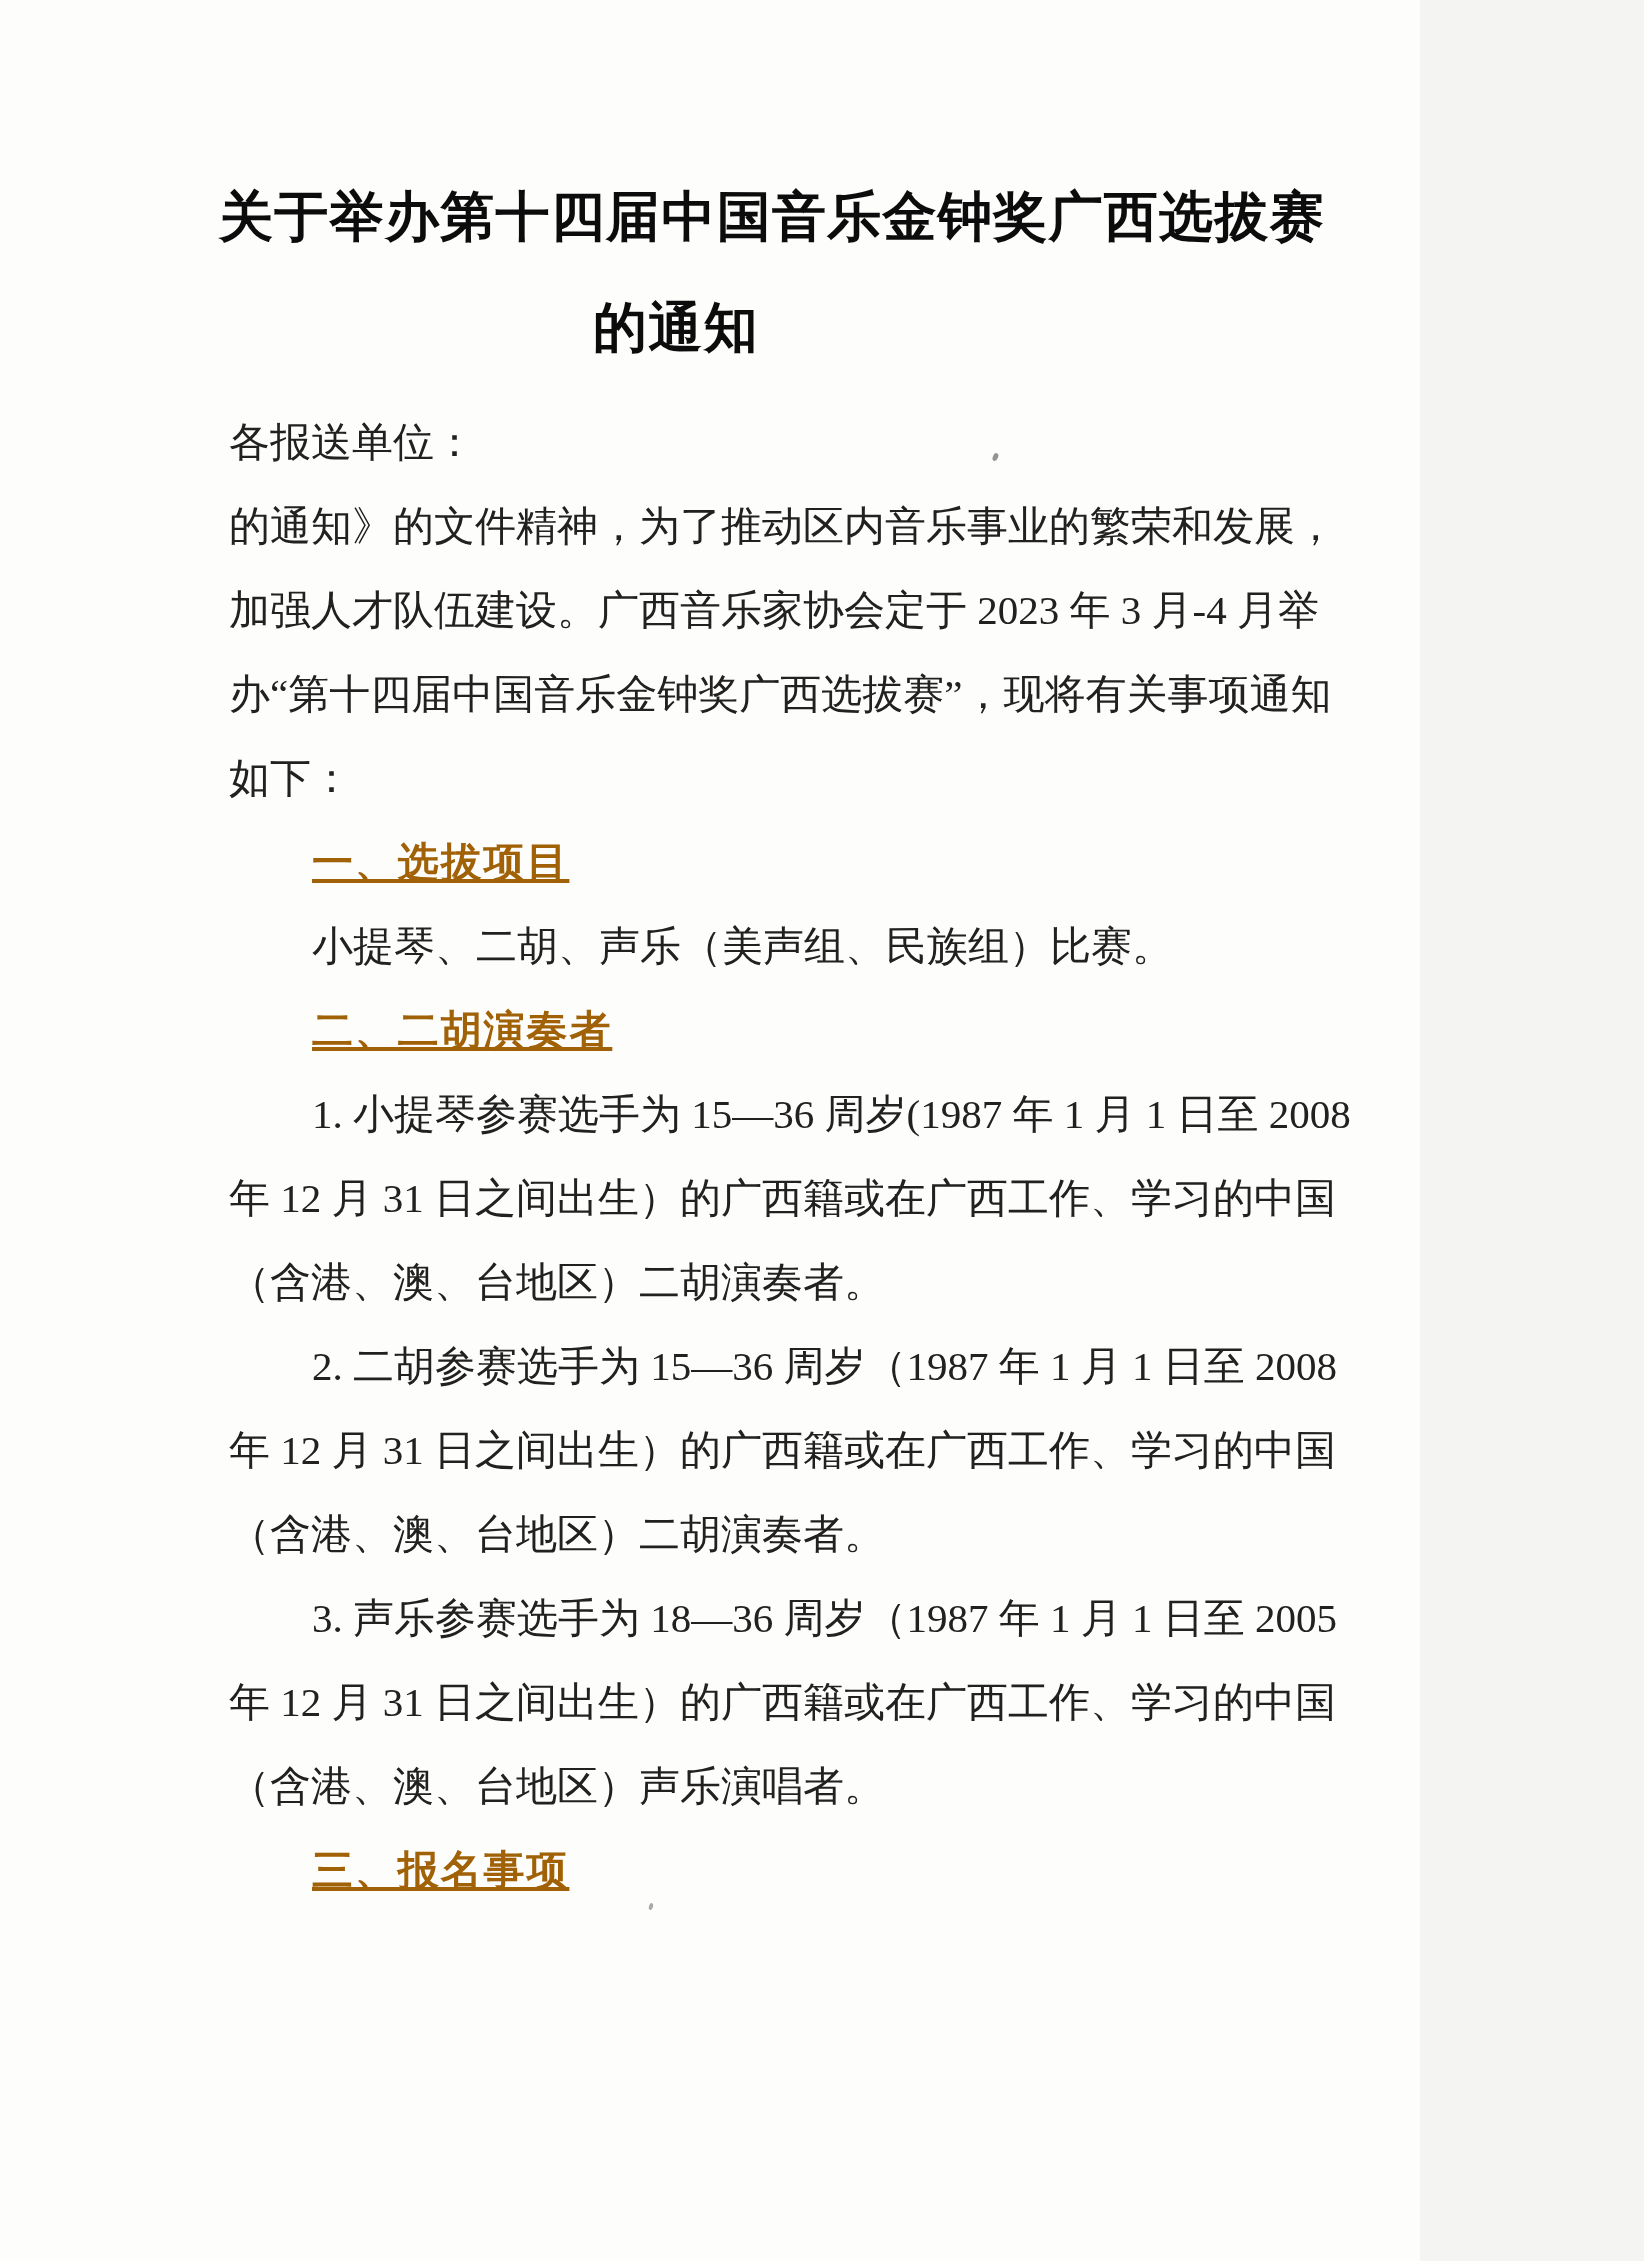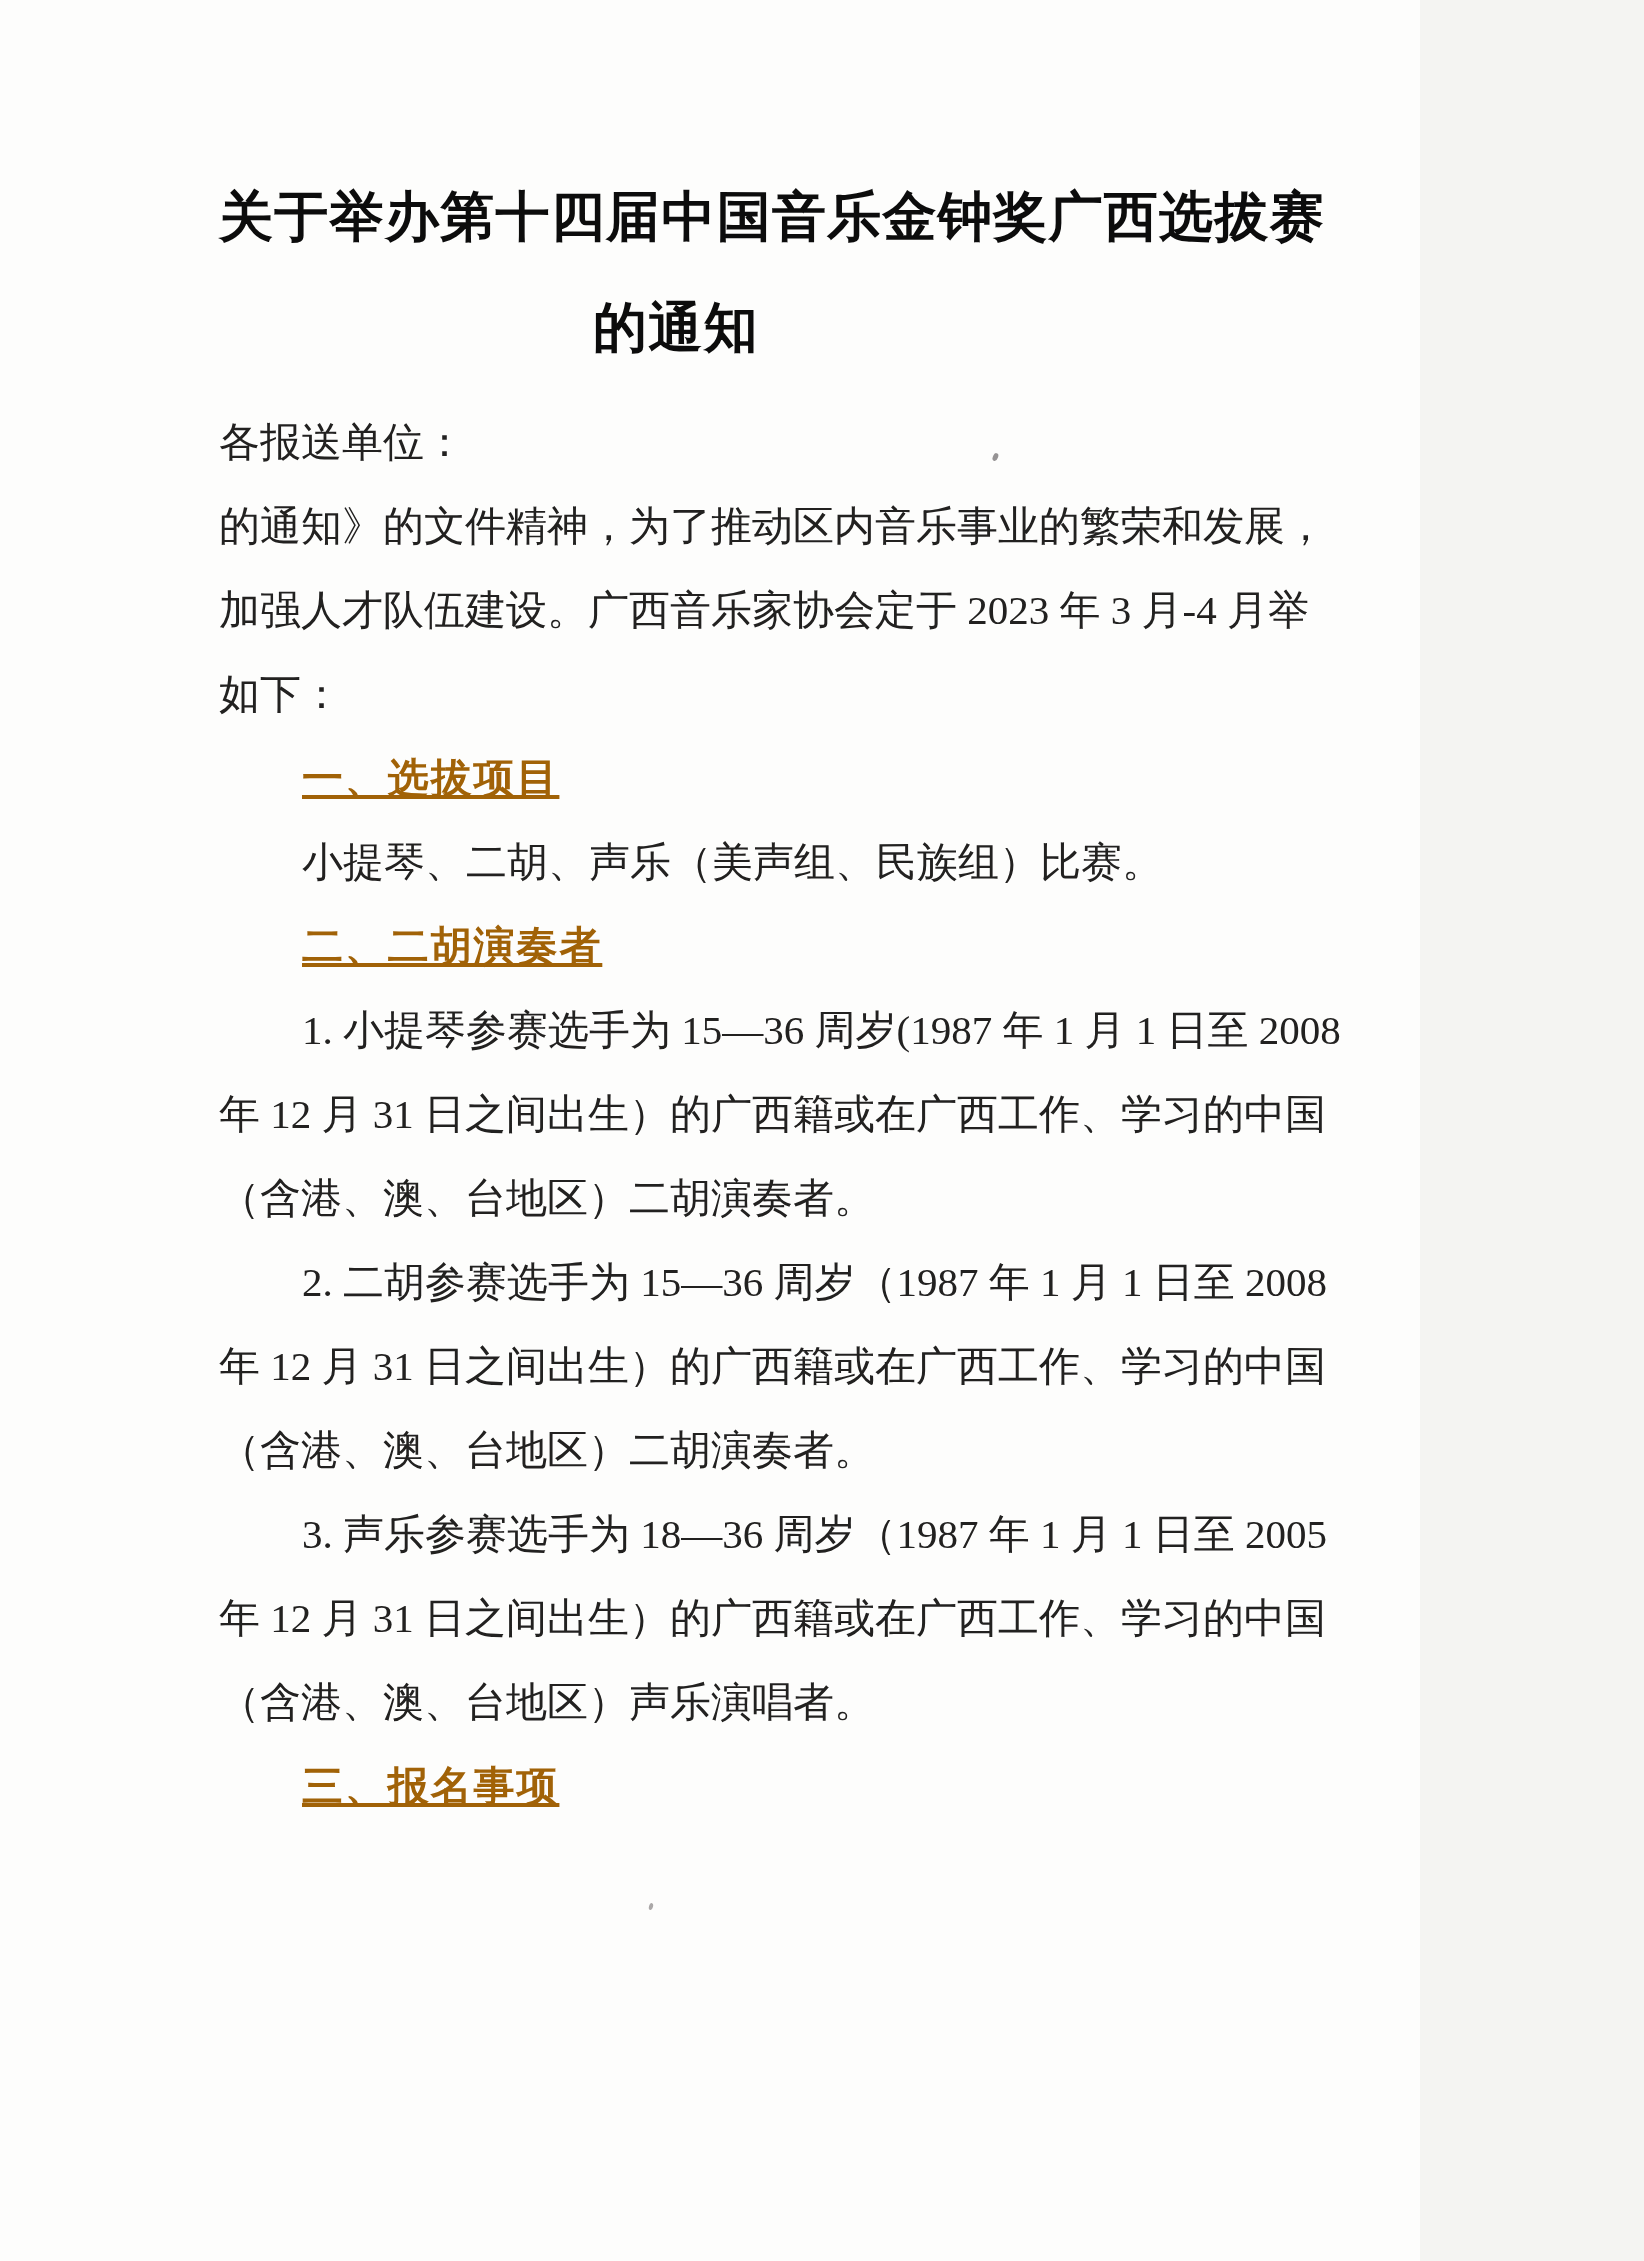--- a/index.html
+++ b/index.html
@@ -29,20 +29,21 @@
     white-space: pre;
   }
   .content {
     margin: 17px 287px 0 219px;
     font-size: 41px;
     line-height: 84px;
   }
   .line {
     white-space: pre;
     color: #222120;
+    margin-left: 10px;
   }
   .indent { padding-left: 83px; }
   .heading {
     font-family: "Liberation Sans", "DejaVu Sans", sans-serif;
     font-weight: 700;
     color: #a16207;
     letter-spacing: 1.9px;
     text-decoration: underline;
   }
   
@@ -79,20 +80,21 @@
 
   <header class="title-block">
     <div class="title-line">关于举办第十四届中国音乐金钟奖广西选拔赛</div>
     <div class="title-line">的通知</div>
   </header>
 
   <main class="content">
     <div class="line">各报送单位：</div>
     <div class="line">的通知》的文件精神，为了推动区内音乐事业的繁荣和发展，</div>
     <div class="line">加强人才队伍建设。广西音乐家协会定于 2023 年 3 月-4 月举</div>
+    <div class="line">办“第十四届中国音乐金钟奖广西选拔赛”，现将有关事项通知</div>
     <div class="line">如下：</div>
     <div class="line indent heading">一、选拔项目</div>
     <div class="line indent">小提琴、二胡、声乐（美声组、民族组）比赛。</div>
     <div class="line indent heading">二、二胡演奏者</div>
     <div class="line indent">1. 小提琴参赛选手为 15—36 周岁(1987 年 1 月 1 日至 2008</div>
     <div class="line">年 12 月 31 日之间出生）的广西籍或在广西工作、学习的中国</div>
     <div class="line">（含港、澳、台地区）二胡演奏者。</div>
     <div class="line indent">2. 二胡参赛选手为 15—36 周岁（1987 年 1 月 1 日至 2008</div>
     <div class="line">年 12 月 31 日之间出生）的广西籍或在广西工作、学习的中国</div>
     <div class="line">（含港、澳、台地区）二胡演奏者。</div>

